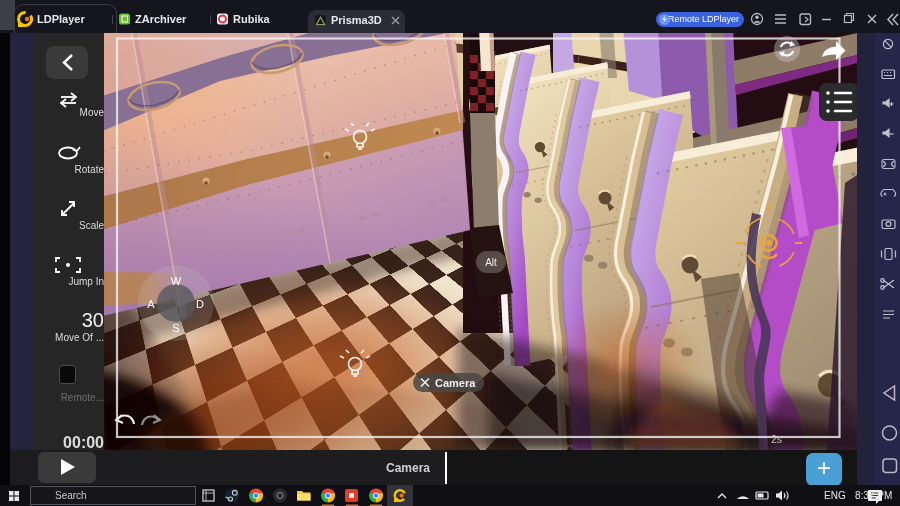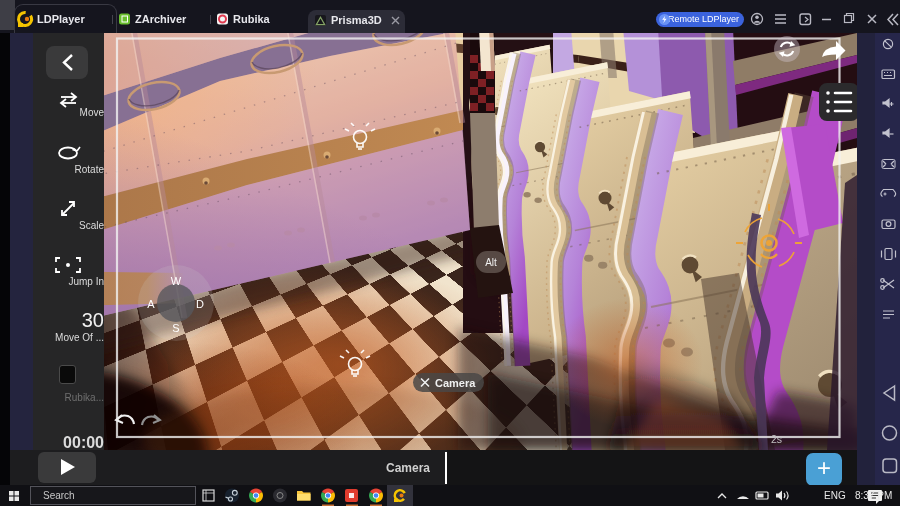--- a/index.html
+++ b/index.html
@@ -45,21 +45,21 @@
     border-radius:7px; color:#fff; font-size:24px; line-height:30px; text-align:center; }
   #playbtn { position:absolute; left:28px; top:2px; width:58px; height:31px; background:#3a3a3b; border-radius:6px; }
   #playbtn .tri { position:absolute; left:23px; top:7px; width:0; height:0;
     border-left:14px solid #fff; border-top:8.5px solid transparent; border-bottom:8.5px solid transparent; }
   
   #rightpanel { position:absolute; left:857px; top:33px; width:43px; height:452px; background:#22223c; }
   #rightpanel .col { position:absolute; left:18px; top:0; width:25px; height:452px; background:#26264a; }
   
   #taskbar { position:absolute; left:0; top:485px; width:900px; height:21px; background:#101014; }
   #search { position:absolute; left:30px; top:1px; width:166px; height:19px; background:#17171b;
-    border:1px solid #53535a; color:#c8c8c8; font-size:10px; line-height:17px; padding-left:12px; }
+    border:1px solid #53535a; color:#c8c8c8; font-size:10px; line-height:17px; padding-left:24px; }
   .tray { position:absolute; color:#e8e8e8; font-size:10px; top:5px;padding-left:29px; }
 </style>
 </head>
 <body>
 
 <div id="scene">
   <div id="view">
     <div id="floor"></div>
     <svg class="abs" width="824" height="417" viewBox="0 0 824 417" style="left:0;top:0">
       <defs>
@@ -475,21 +475,21 @@
       <circle cx="35" cy="232" r="2" fill="#fff" stroke="none"></circle>
     </g>
   </svg>
   <div class="lbl" style="top:74px">Move</div>
   <div class="lbl" style="top:131px">Rotate</div>
   <div class="lbl" style="top:187px">Scale</div>
   <div class="lbl" style="top:243px">Jump In</div>
   <div class="lbl" style="top:276px; font-size:20px; color:#f0f0f0">30</div>
   <div class="lbl" style="top:299px">Move Of ...</div>
   <div class="abs" style="left:26px;top:332px;width:17px;height:19px;background:#0a0a0a;border:1.5px solid #4a4a4a;border-radius:3px"></div>
-  <div class="lbl dim" style="top:359px">Rubika...</div>
+  <div class="lbl dim" style="top:359px">Remote...</div>
   <div class="lbl" style="top:401px; font-weight:bold; font-size:16px">00:00</div>
 </div>
 
 <div id="timeline">
   <div class="right"></div>
   <div id="camlbl">Camera</div>
   <div id="cursor"></div>
   <div id="plusbtn">+</div>
   <div id="playbtn">
       <div class="tri"></div>

